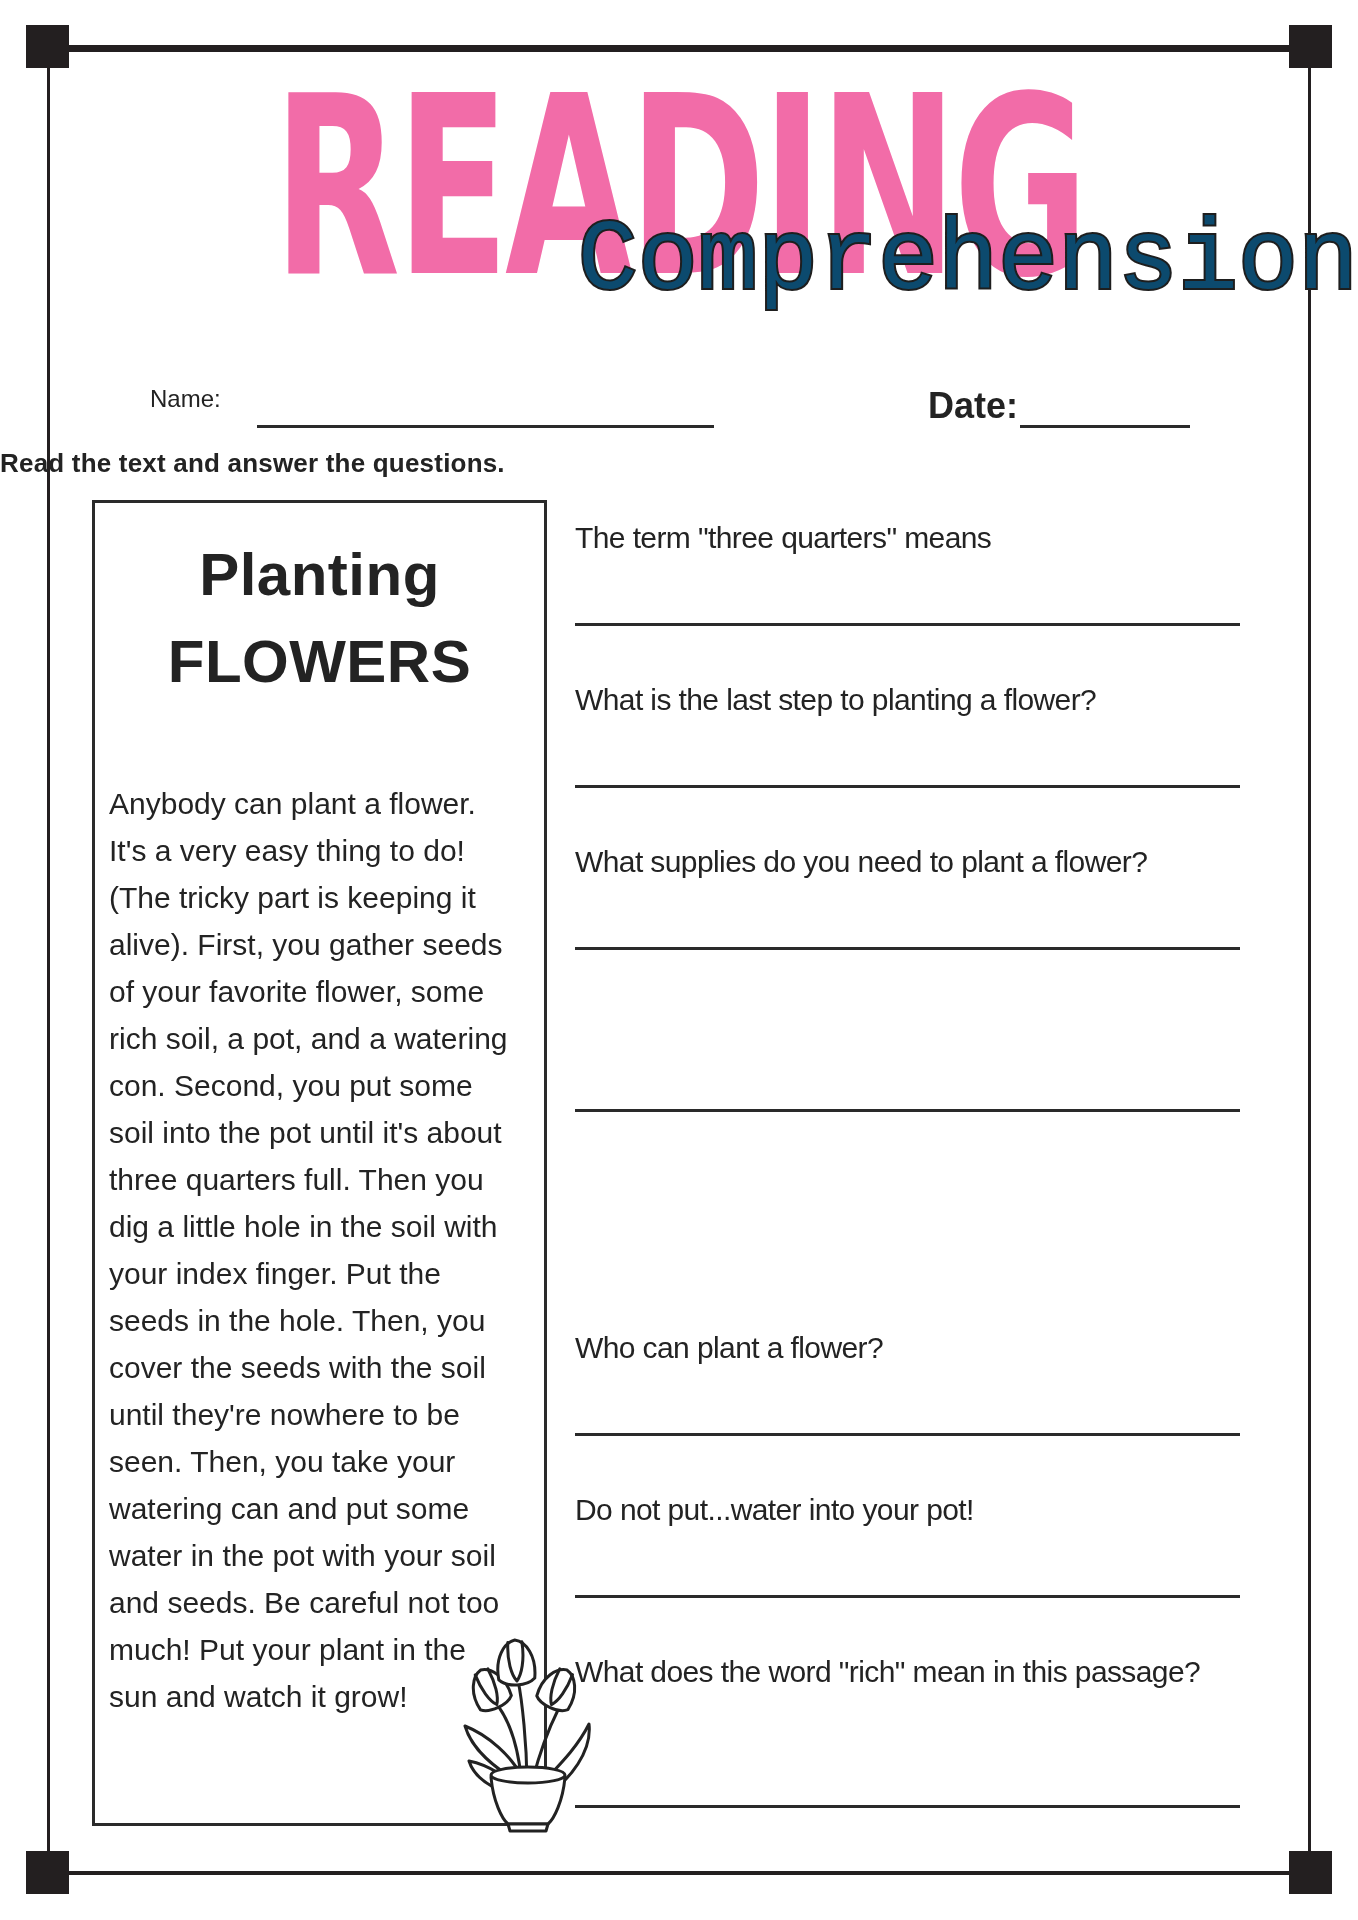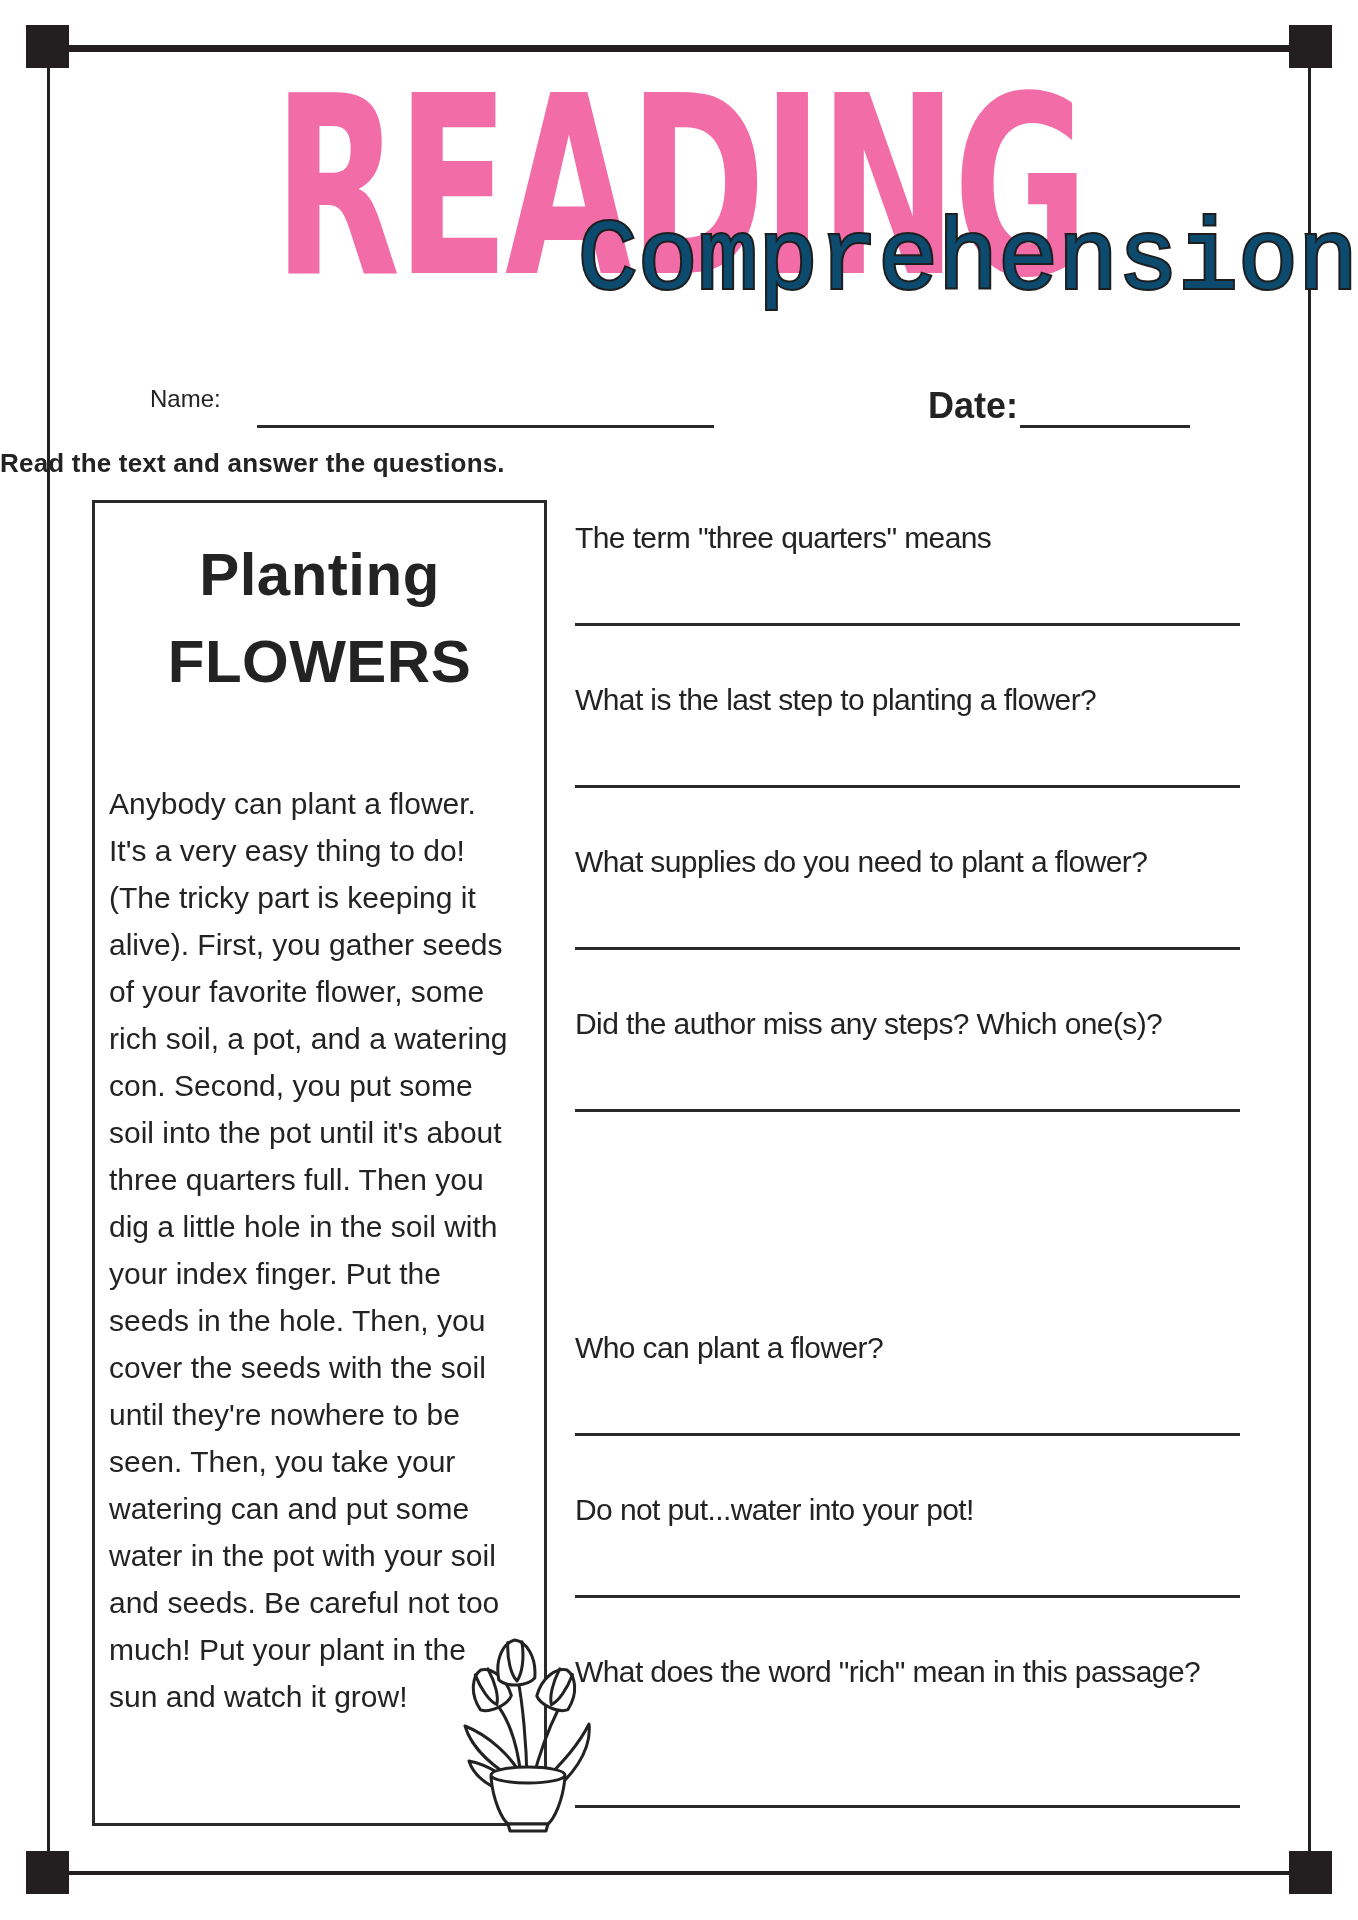--- a/index.html
+++ b/index.html
@@ -158,21 +158,20 @@
     </div>
     <div class="question q2">
       <span>What is the last step to planting a flower?</span>
       <div class="answer-line"></div>
     </div>
     <div class="question q3">
       <span>What supplies do you need to plant a flower?</span>
       <div class="answer-line"></div>
     </div>
     <div class="question q4">
-      <span>Did the author miss any steps? Which one(s)?</span>
       <div class="answer-line"></div>
     </div>
     <div class="question q6">
       <span>Who can plant a flower?</span>
       <div class="answer-line"></div>
     </div>
     <div class="question q7">
       <span>Do not put...water into your pot!</span>
       <div class="answer-line"></div>
     </div>

